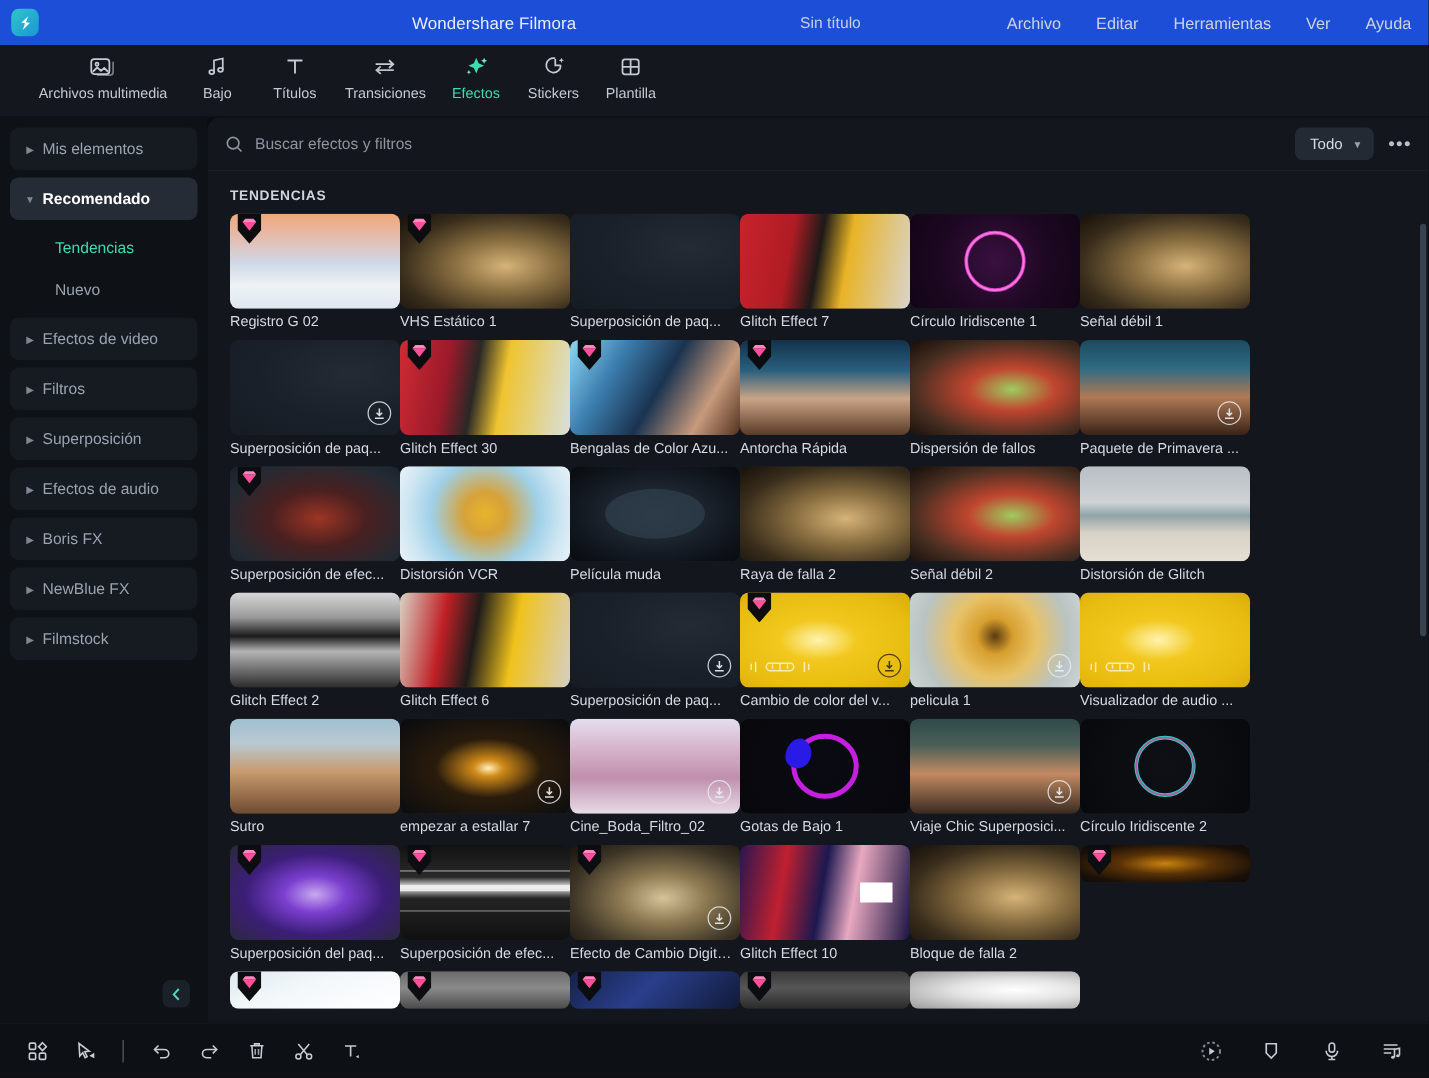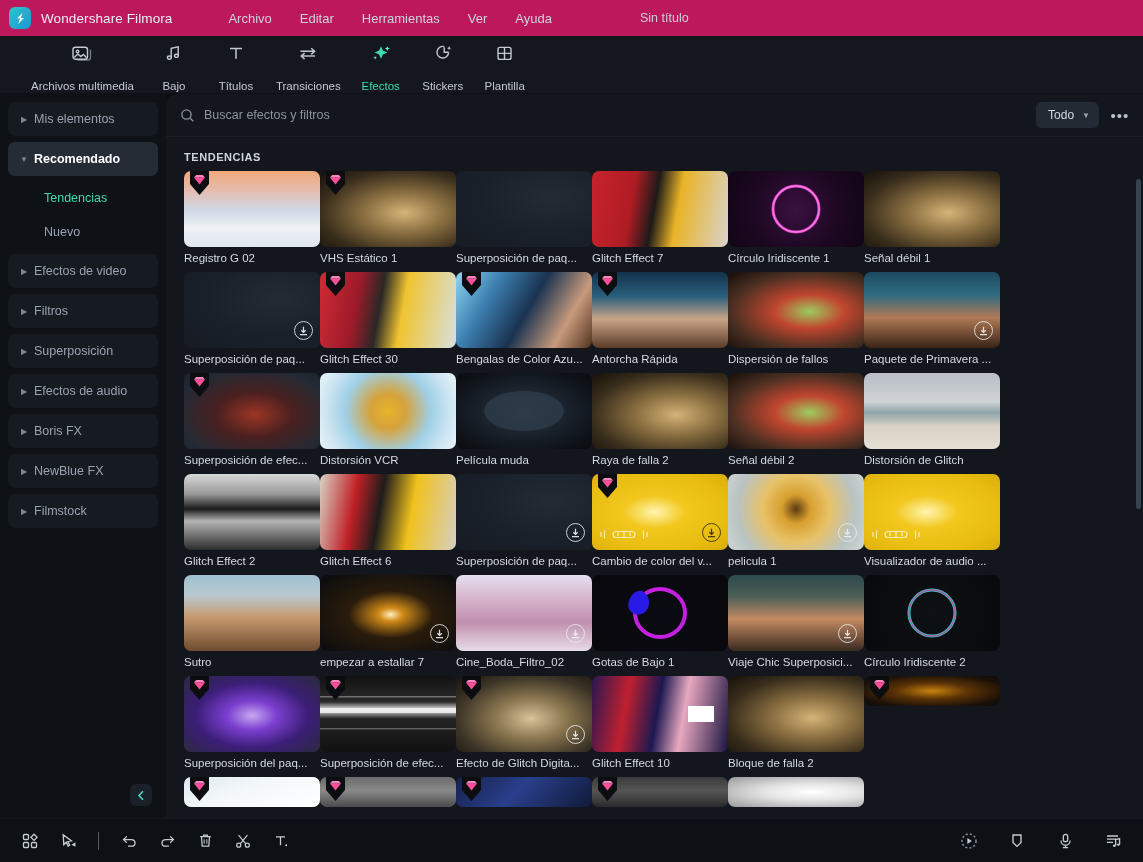--- a/index.html
+++ b/index.html
@@ -8,24 +8,25 @@
     background: #0b0d11;
     font-family: "Liberation Sans", sans-serif;
     overflow: hidden;
     color: #d6dbe2;
   }
   .app { position: relative; width: 1143px; height: 862px; display: flex; flex-direction: column; }
 
   
   .titlebar {
     height: 36px; flex: 0 0 36px;
-    background: #be185d;
+    background: #1d4ed8;
     display: flex; align-items: center;
     padding-left: 9px;
     position: relative;
+    justify-content: space-between;
   }
   .logo {
     width: 22px; height: 22px; border-radius: 6px;
     background: linear-gradient(135deg,#2ec6c8,#1b96d6);
     display: flex; align-items: center; justify-content: center;
     flex: 0 0 22px;
   }
   .logo svg { display:block; }
   .app-title {
     margin-left: 10px; font-size: 13.5px; color: #e8eef4; letter-spacing: .1px;
@@ -43,21 +44,21 @@
 
   
   .tooltabs {
     height: 58px; flex: 0 0 58px;
     background: #14171d;
     display: flex; align-items: flex-start; padding-left: 22px;
     border-bottom: 1px solid #0d1014;
   }
   .tooltab {
     min-width: 62px; padding: 6px 9px 0 9px;
-    display: flex; flex-direction: column; align-items: center; gap: 16px;
+    display: flex; flex-direction: column; align-items: center; gap: 5px;
     cursor: default; color: #c3cad4;
   }
   .tooltab .tt-ico { height: 22px; display:flex; align-items:center; justify-content:center; }
   .tooltab .tt-label { font-size: 11.5px; white-space: nowrap; }
   .tooltab.active { color: #3ddbb0; }
 
   
   .body { flex: 1 1 auto; display: flex; min-height: 0; background: #0b0d11; }
 
   
@@ -683,21 +684,21 @@
                     <path d="M0 0h19v13L9.5 24 0 13z" fill="#0c0d10"></path>
                     <path d="M4 6.5h11l-5.5 7z" fill="#ff4f9a"></path>
                     <path d="M4 6.5l2.2-2.6h6.6L15 6.5z" fill="#ff86bf"></path>
                   </svg></span>
                 <span class="badge-dl">
                   <svg width="9" height="10" viewBox="0 0 9 10" fill="none" stroke="currentColor" stroke-width="1.25">
                     <path d="M4.5 0.8v5.4M2.3 4.2l2.2 2.2 2.2-2.2M1 8.6h7"></path>
                   </svg>
                 </span>
               </div>
-              <div class="card-label">Efecto de Glitch Digita...</div>
+              <div class="card-label">Efecto de Cambio Digita...</div>
             </div>
             <div class="card">
               <div class="thumb">
                 <div class="art" style="background: linear-gradient(100deg, rgb(42, 22, 80) 0%, rgb(192, 32, 48) 26%, rgb(28, 24, 80) 48%, rgb(232, 168, 192) 66%, rgb(26, 20, 64) 100%);"></div>
                 <div style="position: absolute; inset: 0px;">
                   <svg width="136" height="76" viewBox="0 0 136 76" style="position:absolute;inset:0">
                     <rect x="96" y="30" width="26" height="16" fill="#ffffff"></rect>
                   </svg>
                 </div>
               </div>

